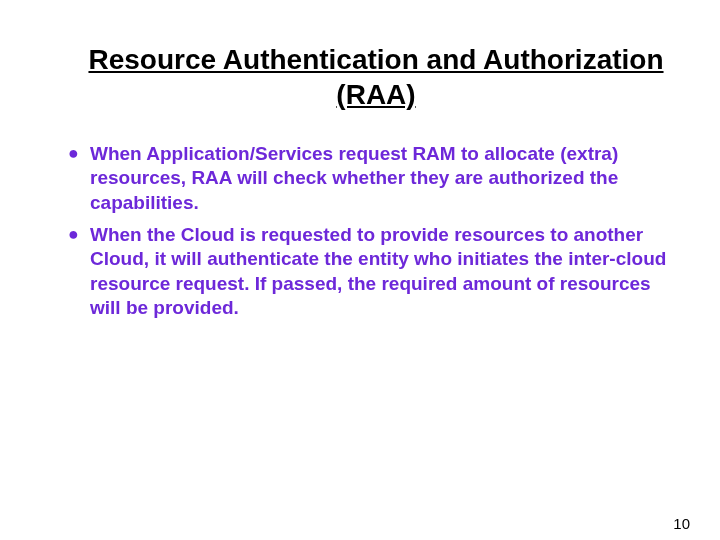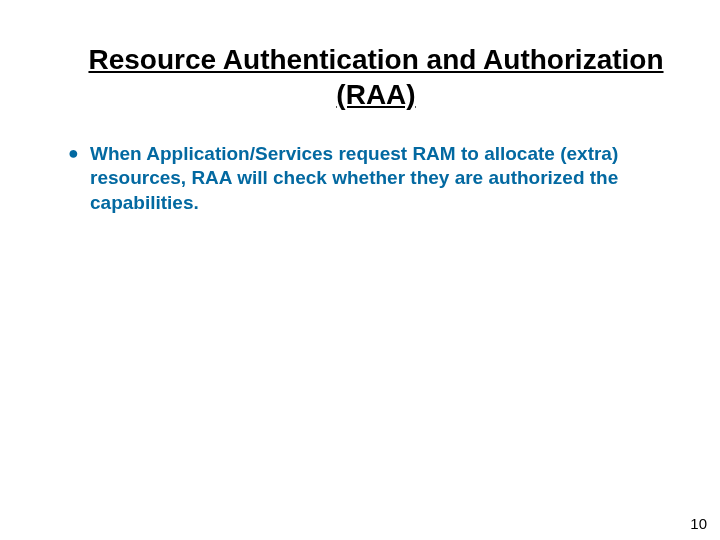--- a/index.html
+++ b/index.html
@@ -24,44 +24,45 @@
       padding: 4px 28px 0 28px;
     }
     ul {
       list-style: none;
     }
     li {
       position: relative;
       padding-left: 22px;
       font-size: 19px;
       font-weight: bold;
-      color: #0369a1;
+      color: #6d28d9;
       line-height: 1.28;
       margin-bottom: 2px;
     }
     li::before {
       content: "\25CF";
       position: absolute;
       left: 0;
       top: 0;
       font-size: 18px;
       line-height: 1.3;
     }
     .page-num {
       position: absolute;
       bottom: 16px;
-      right: 21px;
+      right: 38px;
       font-size: 15px;
       color: #000;
     }
   </style>
 </head>
 <body>
 
 <div class="title">Resource Authentication and Authorization (RAA)</div>
 
 <div class="content">
   <ul>
     <li>When Application/Services request RAM to allocate (extra) resources, RAA will check whether they are authorized the capabilities.</li>
+    <li>When the Cloud is requested to provide resources to another Cloud, it will authenticate the entity who initiates the inter-cloud resource request. If passed, the required amount of resources will be provided.</li>
   </ul>
 </div>
 
 <div class="page-num">10</div>
 
 </body></html>

